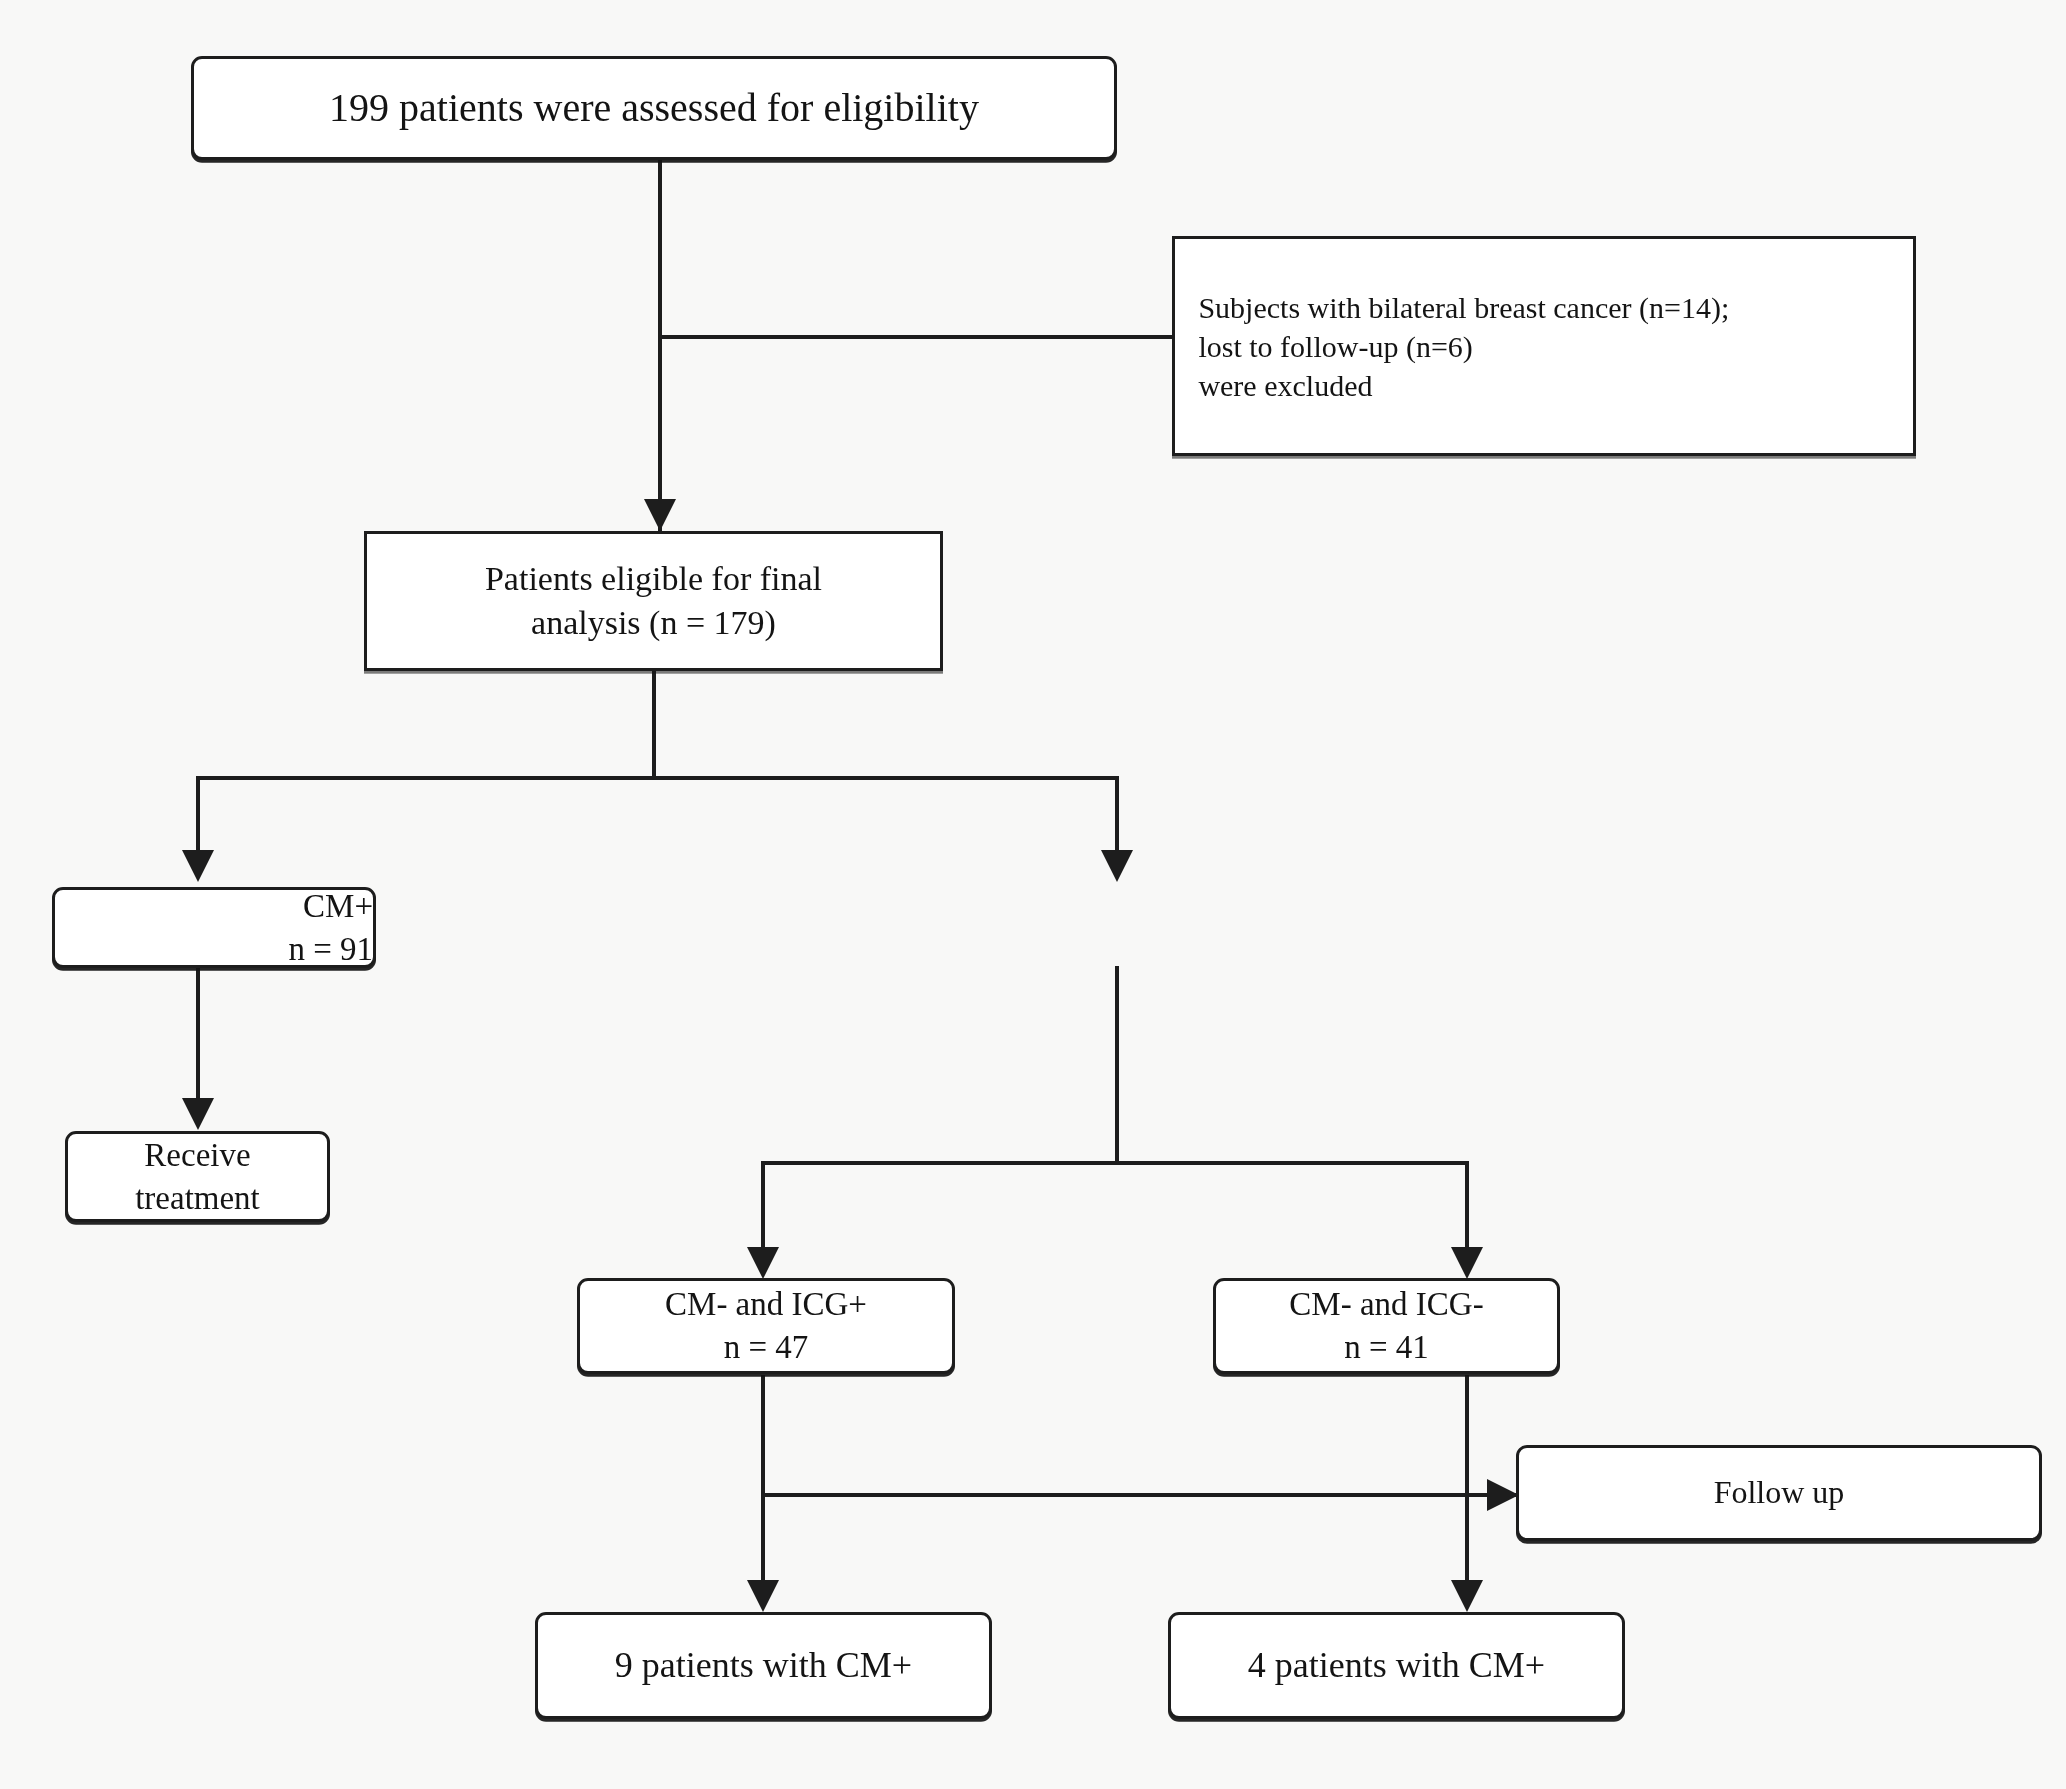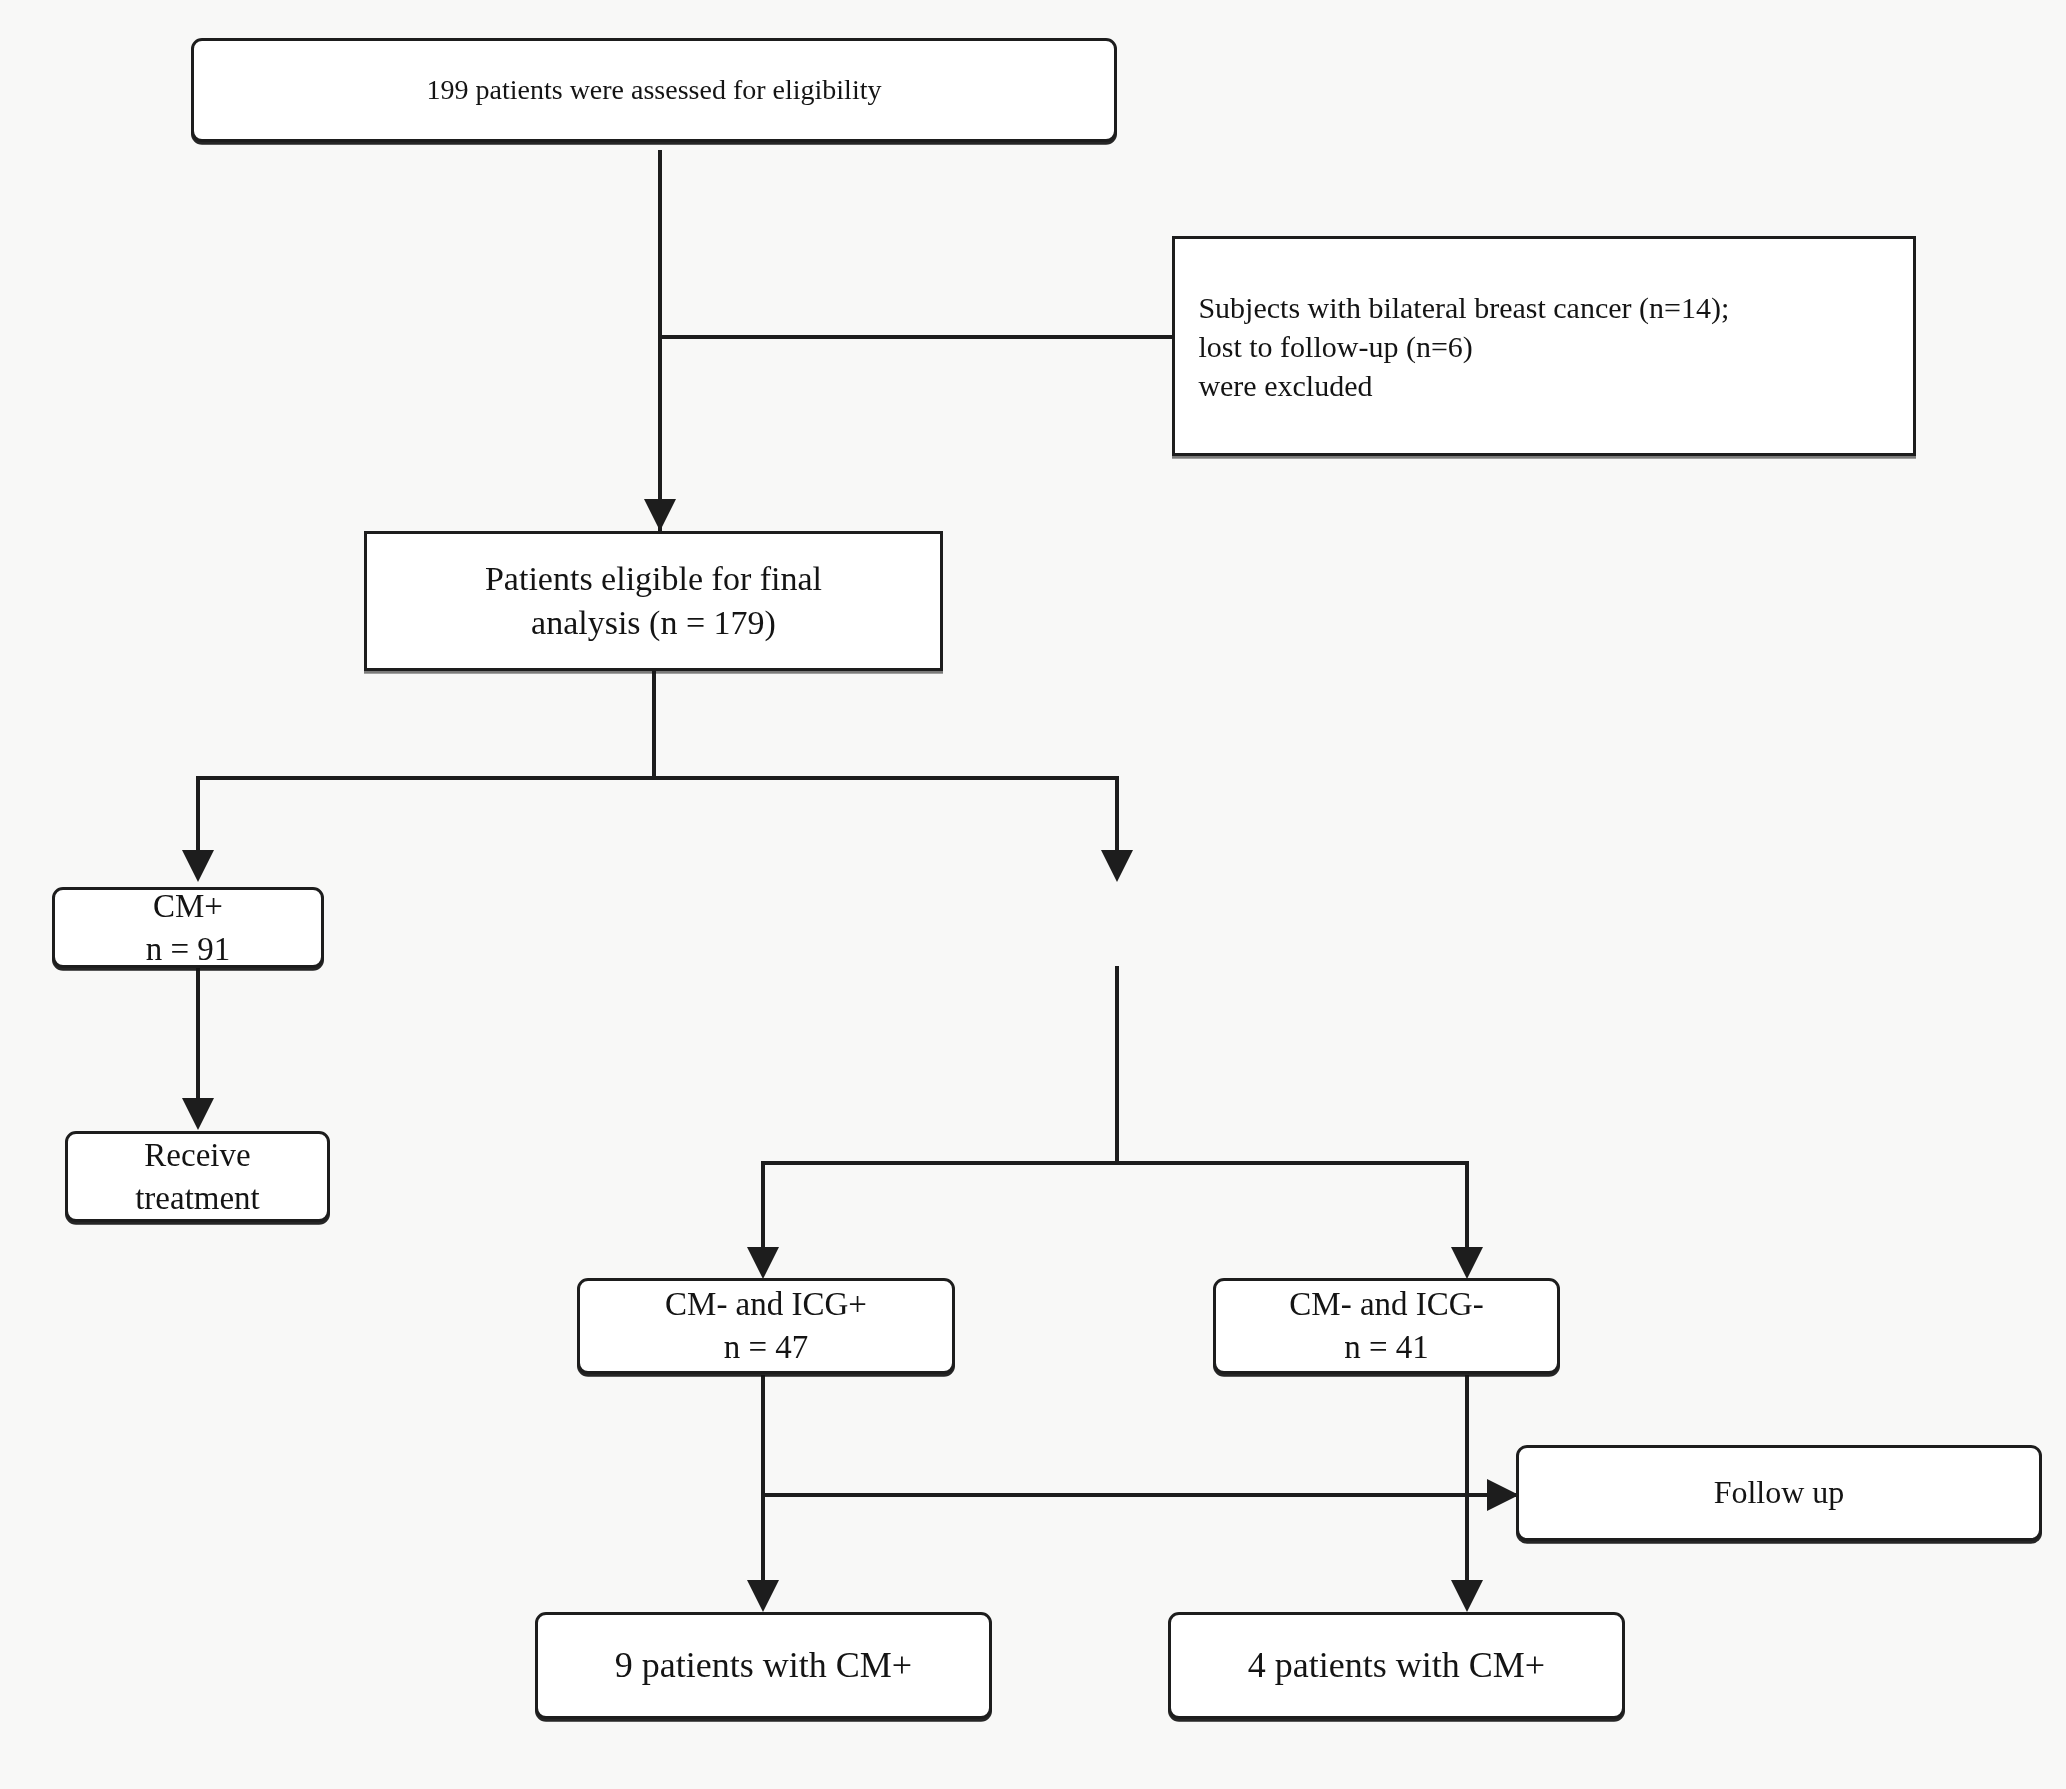--- a/index.html
+++ b/index.html
@@ -89,36 +89,36 @@
 
   <div class="vline" style="left:761px; top:1375px; height:206px;"></div>
   <div class="arrow-down" style="left:747px; top:1580px;"></div>
 
   <div class="vline" style="left:1465px; top:1375px; height:206px;"></div>
   <div class="arrow-down" style="left:1451px; top:1580px;"></div>
 
   <div class="hline" style="left:761px; top:1493px; width:763px;"></div>
   <div class="arrow-right" style="left:1487px; top:1479px;"></div>
 
-  <div class="node rounded" style="left:191px; top:38px; width:926px; height:104px; font-size:28px;">
+  <div class="node rounded" style="left:191px; top:56px; width:926px; height:104px; font-size:40px;">
     <span class="line">199 patients were assessed for eligibility</span>
   </div>
 
   <div class="node square leftal" style="left:1172px; top:236px; width:744px; height:220px; font-size:30px;">
     <span class="line">Subjects with bilateral breast cancer (n=14);</span>
     <span class="line">lost to follow-up (n=6)</span>
     <span class="line">were excluded</span>
   </div>
 
   <div class="node square" style="left:364px; top:531px; width:579px; height:140px; font-size:34px;">
     <span class="line">Patients eligible for final</span>
     <span class="line">analysis (n = 179)</span>
   </div>
 
-  <div class="node rounded" style="left:52px; top:887px; width:272px; height:81px; font-size:33px;">
+  <div class="node rounded" style="left:52px; top:887px; width:324px; height:81px; font-size:33px;text-align:right;">
     <span class="line">CM+</span>
     <span class="line">n = 91</span>
   </div>
 
 
   <div class="node rounded" style="left:65px; top:1131px; width:265px; height:91px; font-size:33px;">
     <span class="line">Receive</span>
     <span class="line">treatment</span>
   </div>
 

